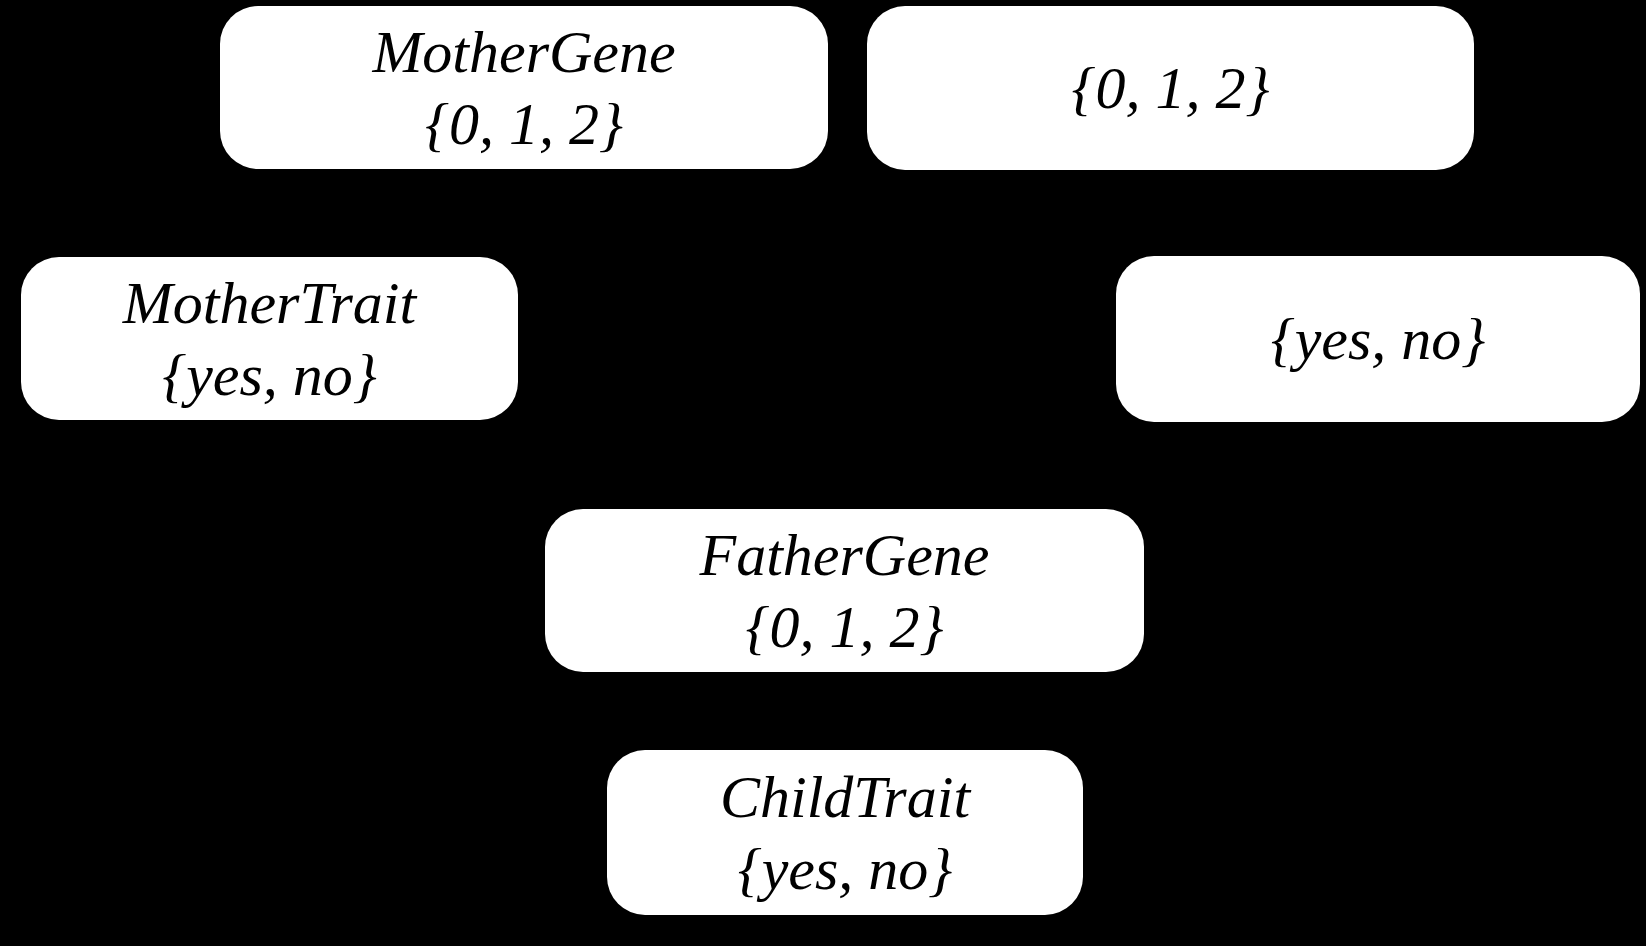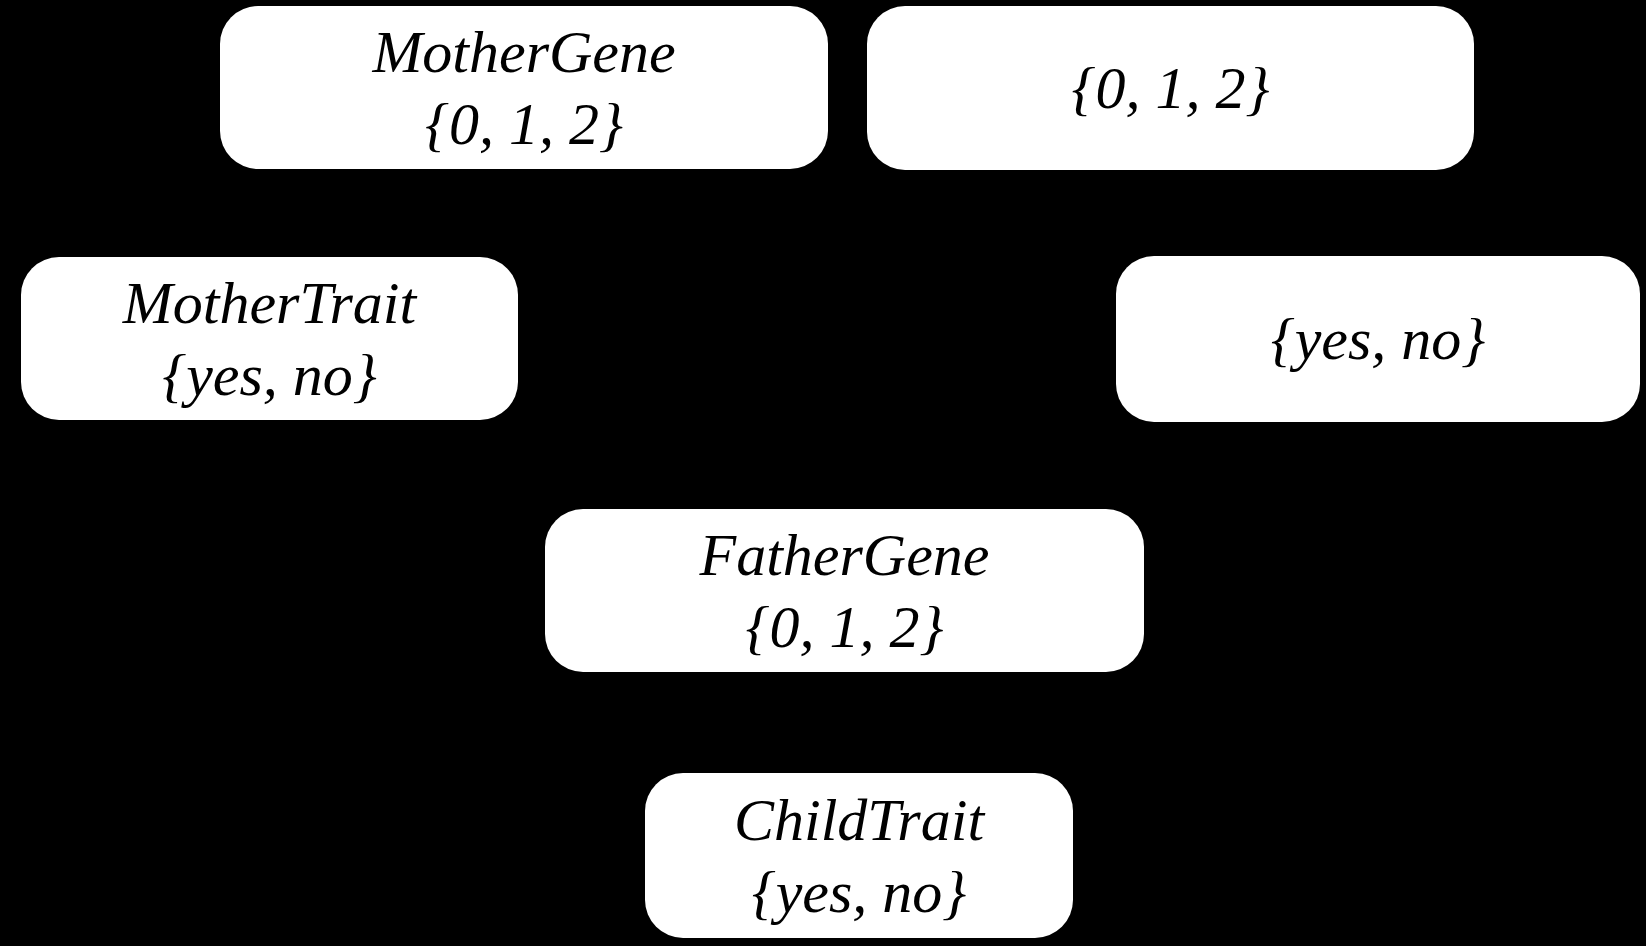--- a/index.html
+++ b/index.html
@@ -34,21 +34,21 @@
     line-height: 72px;
     color: #000000;
     white-space: nowrap;
   }
   
   .pos-mother-gene  { left: 220px;  top: 6px;   width: 608px; height: 163px; }
   .pos-father-gene  { left: 867px;  top: 6px;   width: 607px; height: 164px; }
   .pos-mother-trait { left: 10px;   top: 257px; width: 497px; height: 163px; margin-left: 11px; }
   .pos-father-trait { left: 1116px; top: 256px; width: 524px; height: 166px; }
   .pos-child-gene   { left: 545px;  top: 509px; width: 599px; height: 163px; }
-  .pos-child-trait  { left: 607px;  top: 773px; width: 428px; height: 165px; margin-left: 38px; }
+  .pos-child-trait  { left: 607px;  top: 750px; width: 476px; height: 165px; }
 </style>
 </head>
 <body>
 
 <div id="canvas">
 
   <div class="node pos-mother-gene">
     <span class="node-label">MotherGene</span>
     <span class="node-values">{0, 1, 2}</span>
   </div>

